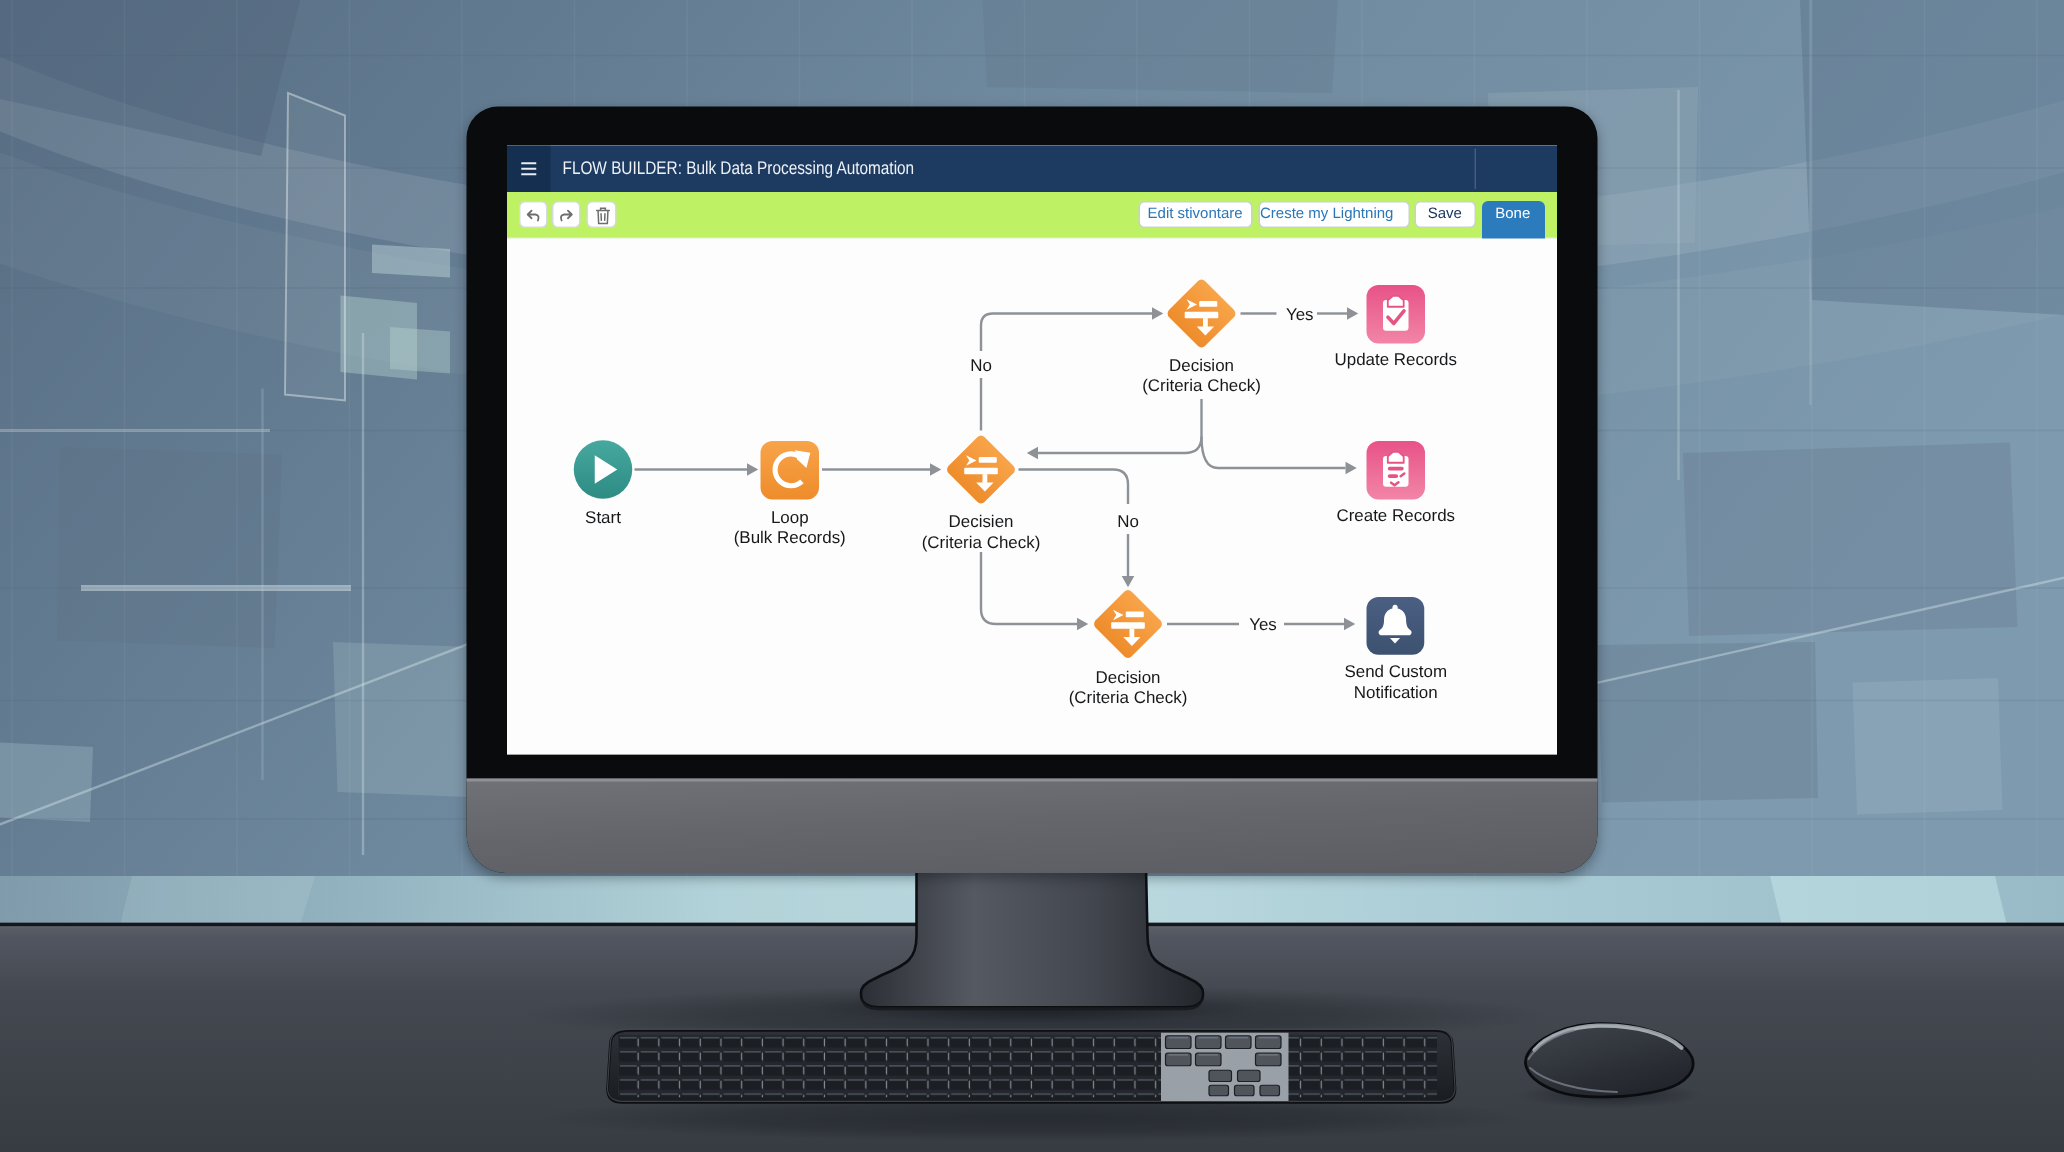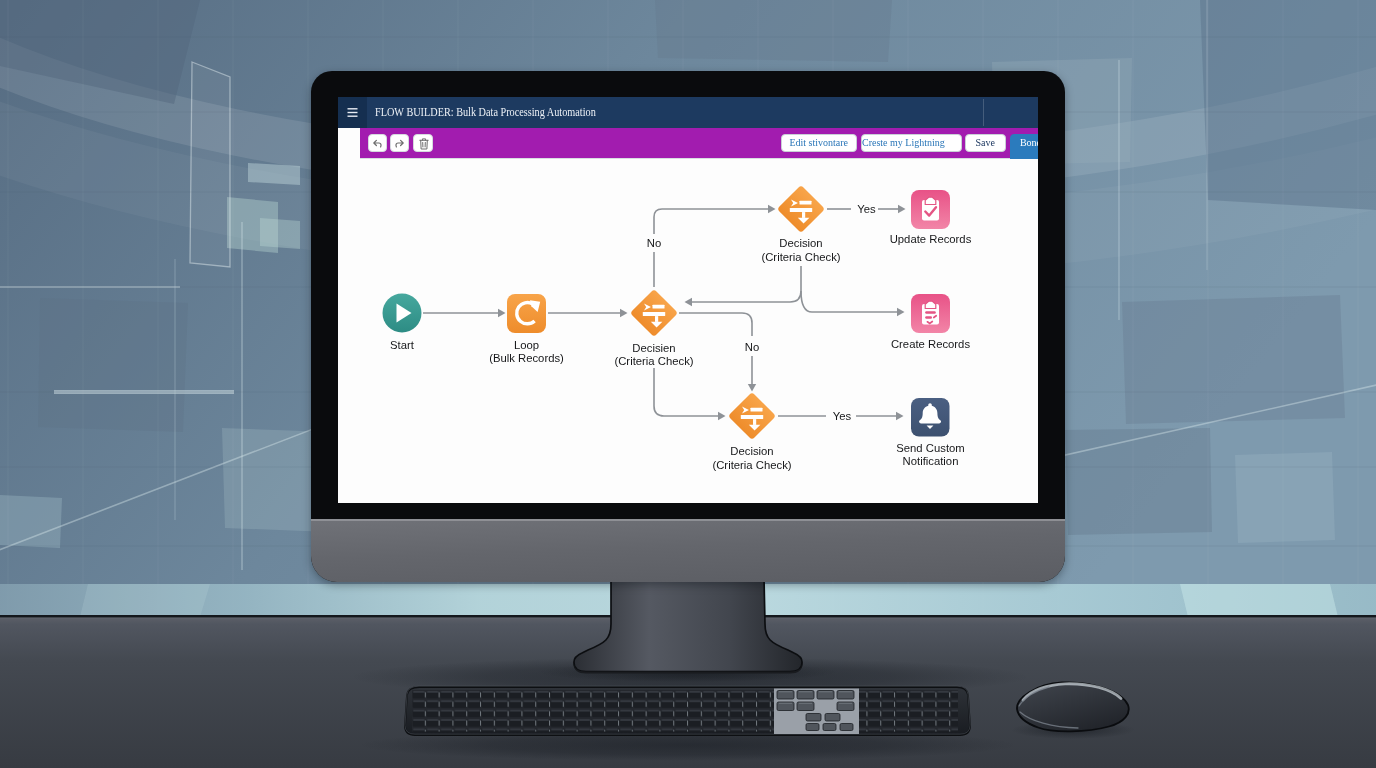--- a/index.html
+++ b/index.html
@@ -135,37 +135,37 @@
   <path d="M574,663 Q574,671.5 586,671.5 L790,671.5 Q802,671.5 802,663 L802,664.5 Q802,673.5 790,673.5 L586,673.5 Q574,673.5 574,664.5 Z" fill="#191b1f"></path>
 </svg>
 
 <div class="abs" style="left:311px;top:71px;width:754px;height:511px;background:#0a0b0d;
      border-radius:21px 21px 26px 26px;box-shadow:0 3px 8px rgba(10,14,20,0.35);"></div>
 <div class="abs" style="left:311px;top:519px;width:754px;height:63px;
      background:linear-gradient(178deg,#707278 0%,#64666c 45%,#5b5d63 100%);
      border-radius:0 0 26px 26px;"></div>
 <div class="abs" style="left:311px;top:519px;width:754px;height:1.5px;background:#97999e;opacity:.8;"></div>
 
-<div class="abs" style="left:338px;top:97px;width:700px;height:406px;background:#fdfdfd;overflow:hidden;font-family:Liberation Serif, serif;">
+<div class="abs" style="left:338px;top:97px;width:700px;height:406px;background:#fdfdfd;overflow:hidden;">
 
   <div class="abs" style="left:0;top:0;width:700px;height:31px;background:#1d3a60;">
     <div class="abs" style="left:0;top:0;width:29px;height:31px;background:#152f50;"></div>
     <svg class="abs" style="left:9px;top:10px" width="11" height="11" viewBox="0 0 11 11">
       <g stroke="#e8edf3" stroke-width="1.4">
           <line x1="0.5" y1="1.8" x2="10.5" y2="1.8"></line>
       <line x1="0.5" y1="5.5" x2="10.5" y2="5.5"></line>
           <line x1="0.5" y1="9.2" x2="10.5" y2="9.2"></line>
         </g>
     </svg>
     <div class="abs" style="left:37px;top:0;height:31px;line-height:31px;color:#eef2f7;font-size:12.2px;transform:scaleX(0.84);transform-origin:0 50%;white-space:nowrap;">FLOW BUILDER: Bulk Data Processing Automation</div>
     <div class="abs" style="left:645px;top:2px;width:1px;height:27px;background:rgba(255,255,255,0.18);"></div>
     <div class="abs" style="left:645px;top:0;width:55px;height:31px;line-height:31px;color:#e8edf3;font-size:11px;text-align:center;margin-top:42px;"><span style="font-size:12.5px;">?</span>&nbsp; Help</div>
   </div>
 
-  <div class="abs" style="left:0;top:31px;width:700px;height:31px;background:#a21caf;border-bottom:1px solid #d9dee2;box-sizing:border-box;margin-left:22px;">
+  <div class="abs" style="left:0;top:31px;width:700px;height:31px;background:#bef264;border-bottom:1px solid #d9dee2;box-sizing:border-box;">
     <div class="abs" style="left:8px;top:6px;width:19px;height:18px;background:#fff;border:1px solid #d5dade;border-radius:4px;box-sizing:border-box;"></div>
     <div class="abs" style="left:30px;top:6px;width:19px;height:18px;background:#fff;border:1px solid #d5dade;border-radius:4px;box-sizing:border-box;"></div>
     <div class="abs" style="left:53px;top:6px;width:20px;height:18px;background:#fff;border:1px solid #d5dade;border-radius:4px;box-sizing:border-box;"></div>
     <svg class="abs" style="left:12px;top:11px" width="11" height="9" viewBox="0 0 11 9">
       <path d="M8.6,8 Q10,4.6 7,4 L2.2,4 M4.4,1.4 L1.8,4 L4.4,6.5" fill="none" stroke="#6e6e6e" stroke-width="1.2" stroke-linecap="round" stroke-linejoin="round"></path>
     </svg>
     <svg class="abs" style="left:34px;top:11px" width="11" height="9" viewBox="0 0 11 9">
       <path d="M2.4,8 Q1,4.6 4,4 L8.8,4 M6.6,1.4 L9.2,4 L6.6,6.5" fill="none" stroke="#6e6e6e" stroke-width="1.2" stroke-linecap="round" stroke-linejoin="round"></path>
     </svg>
     <svg class="abs" style="left:59px;top:10px" width="10" height="12" viewBox="0 0 10 12">

